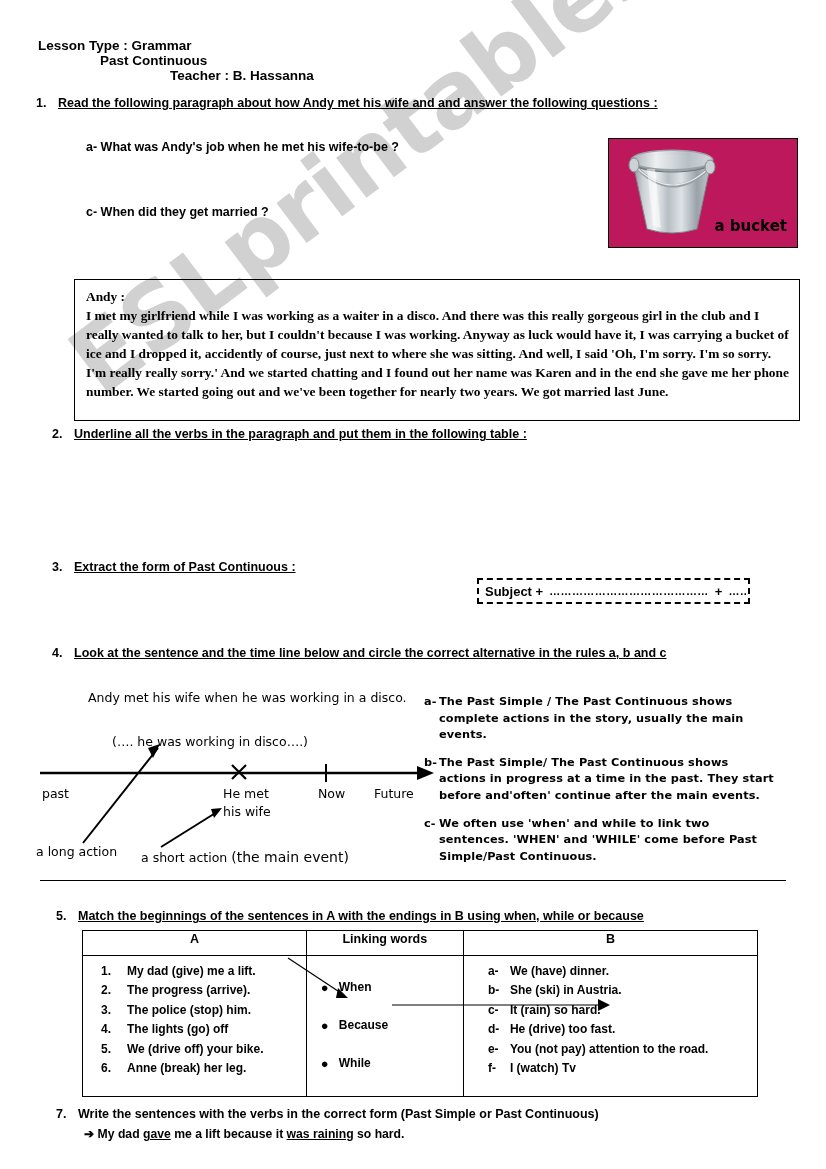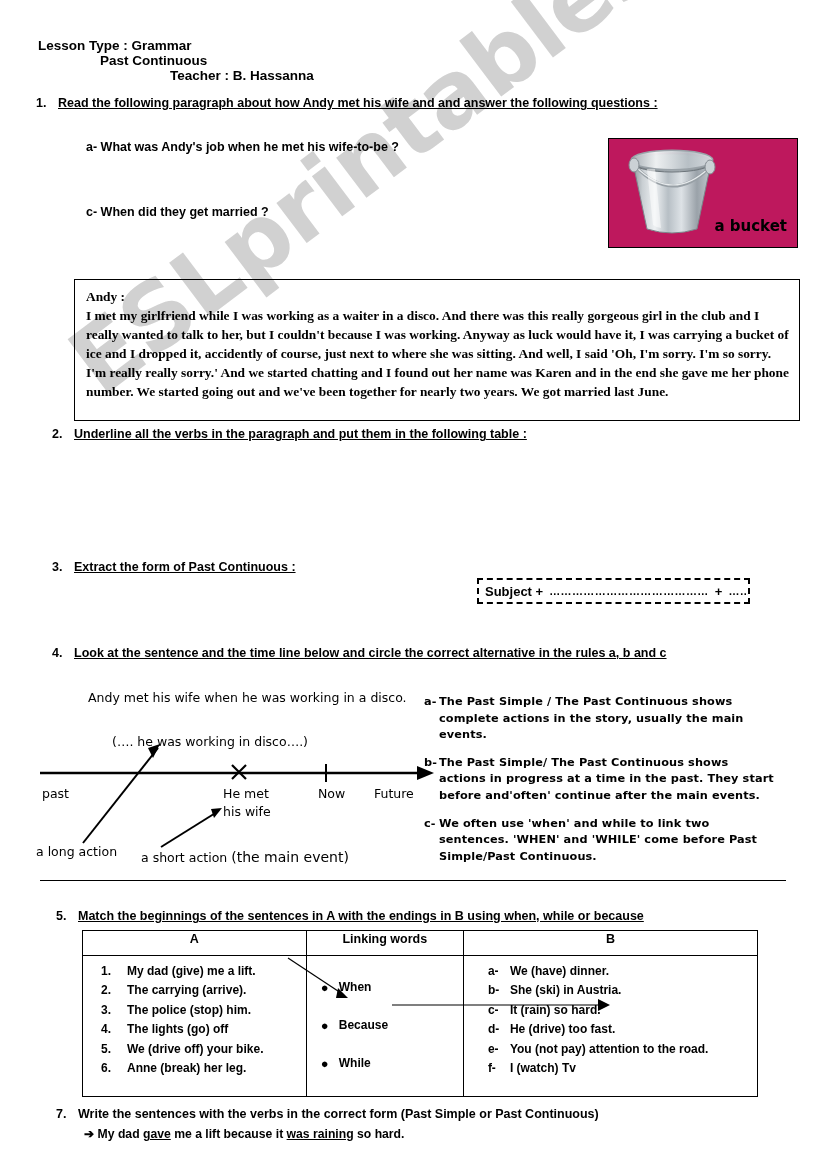--- a/index.html
+++ b/index.html
@@ -395,21 +395,21 @@
     </tr>
     <tr>
       <td class="col-a">
         <ul class="ol-list">
           <li>
                 <span class="mk">1.</span>
                 <span>My dad (give) me a lift.</span>
               </li>
           <li>
                 <span class="mk">2.</span>
-                <span>The carrying (arrive).</span>
+                <span>The progress (arrive).</span>
               </li>
           <li>
                 <span class="mk">3.</span>
                 <span>The police (stop) him.</span>
               </li>
           <li>
                 <span class="mk">4.</span>
                 <span>The lights (go) off</span>
               </li>
           <li>

